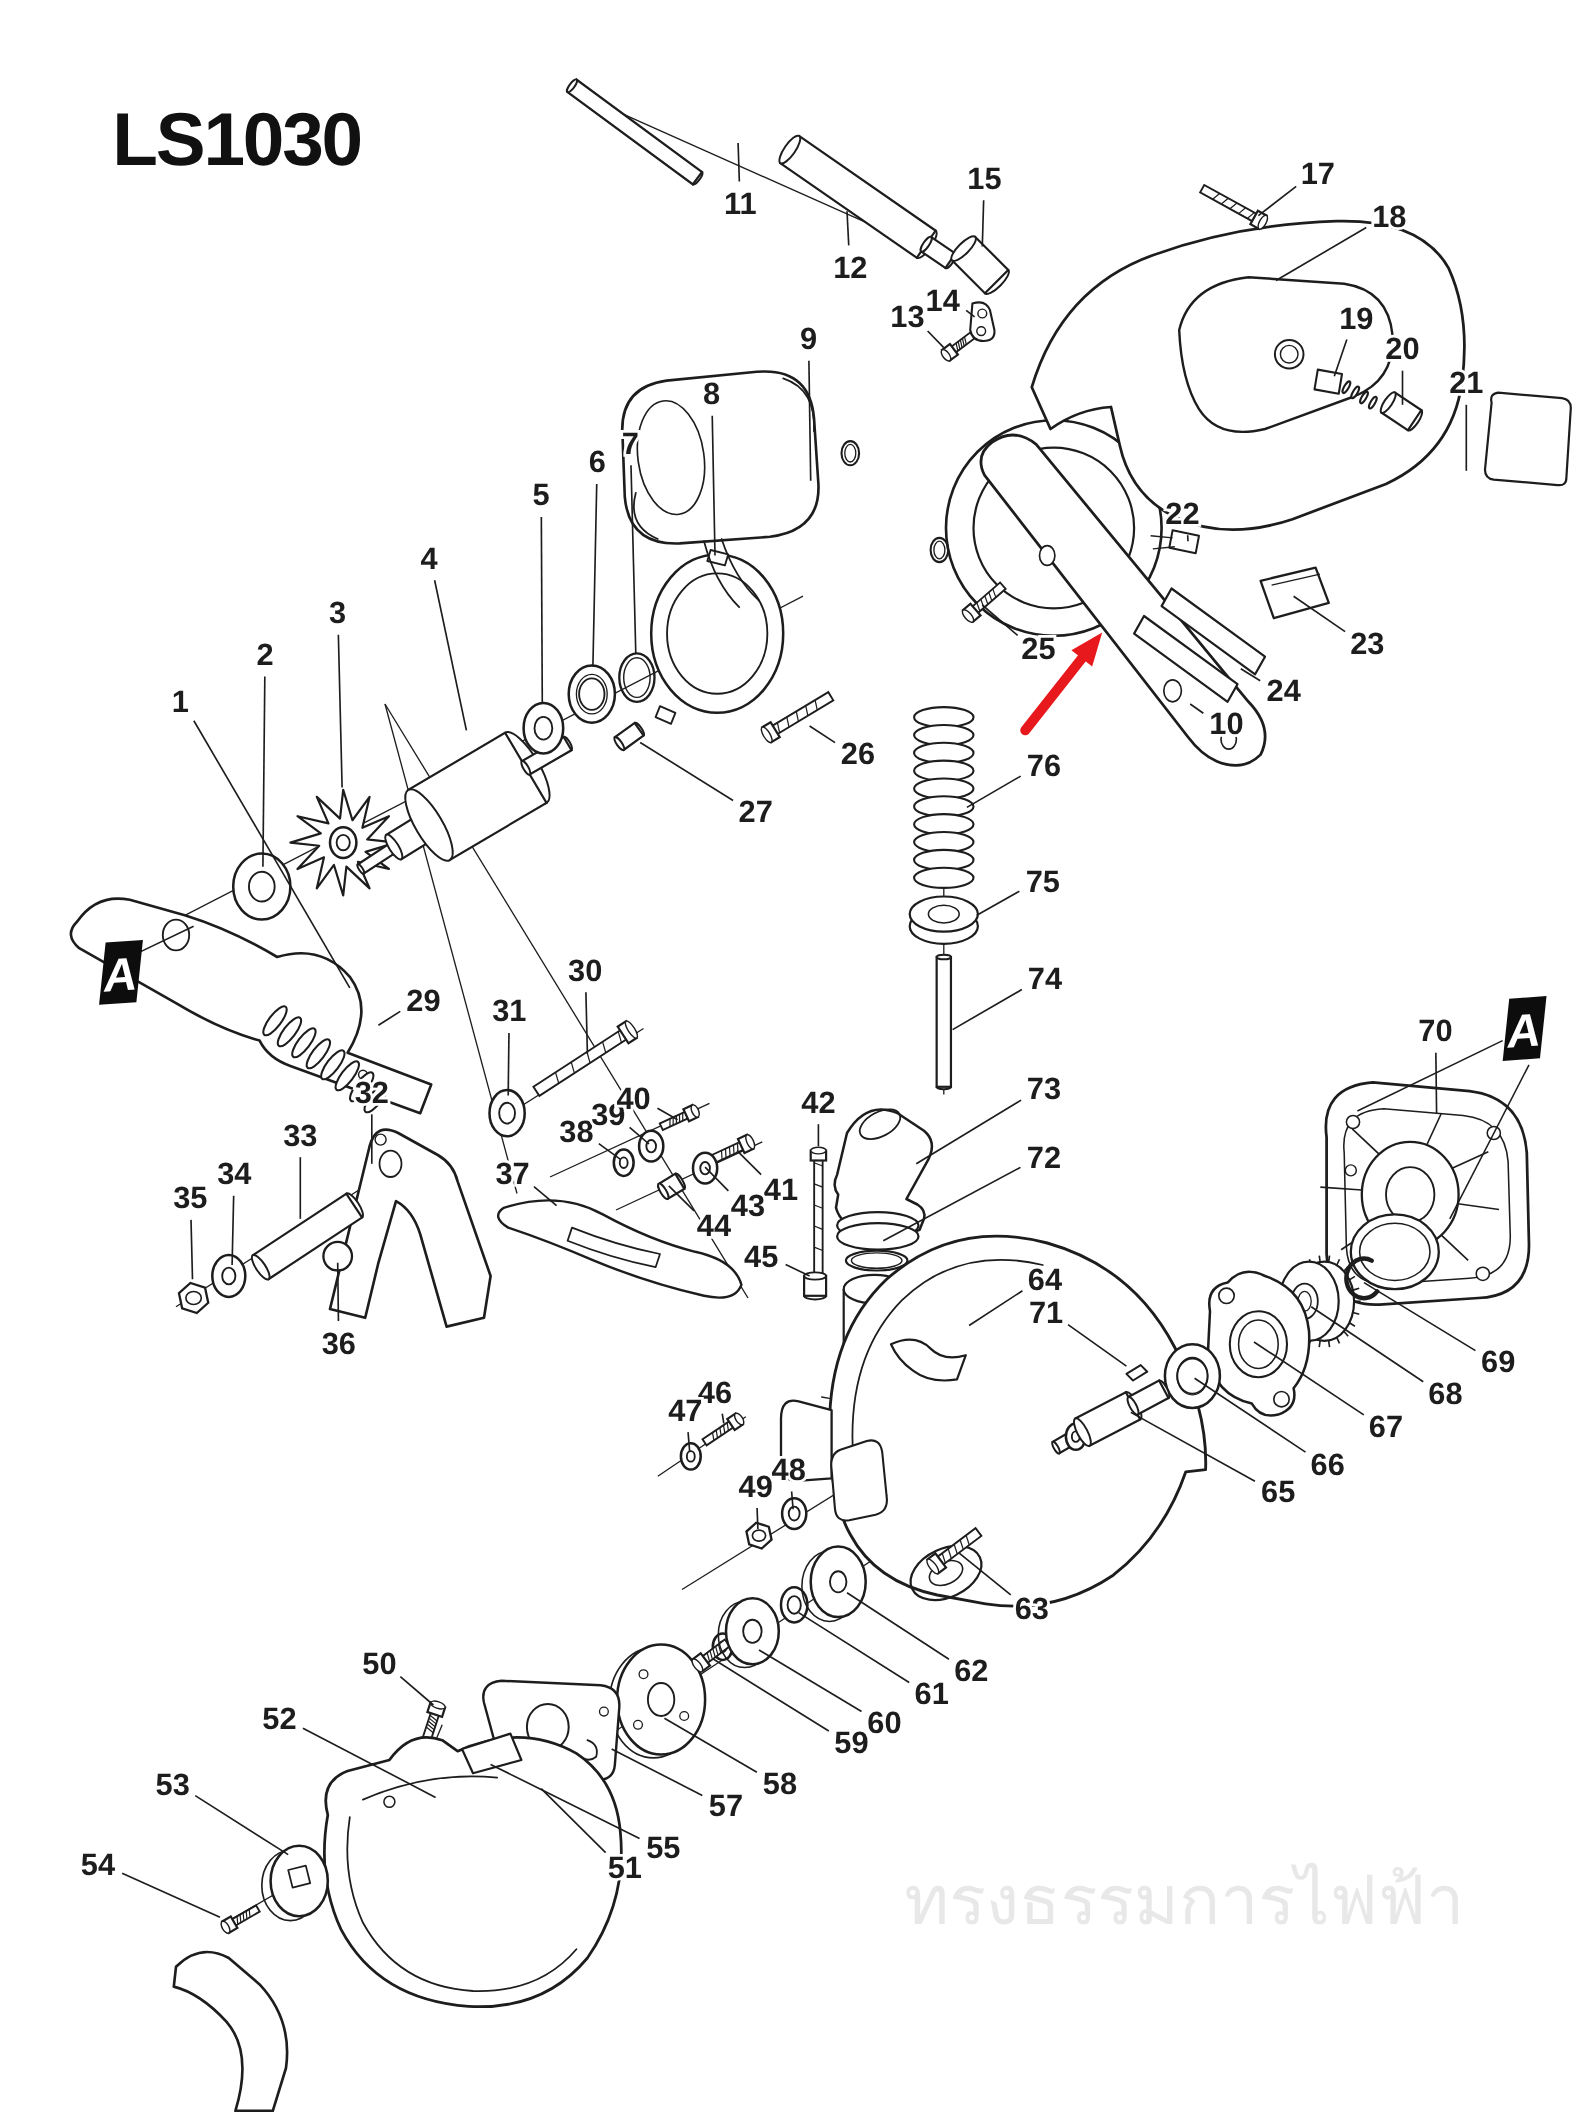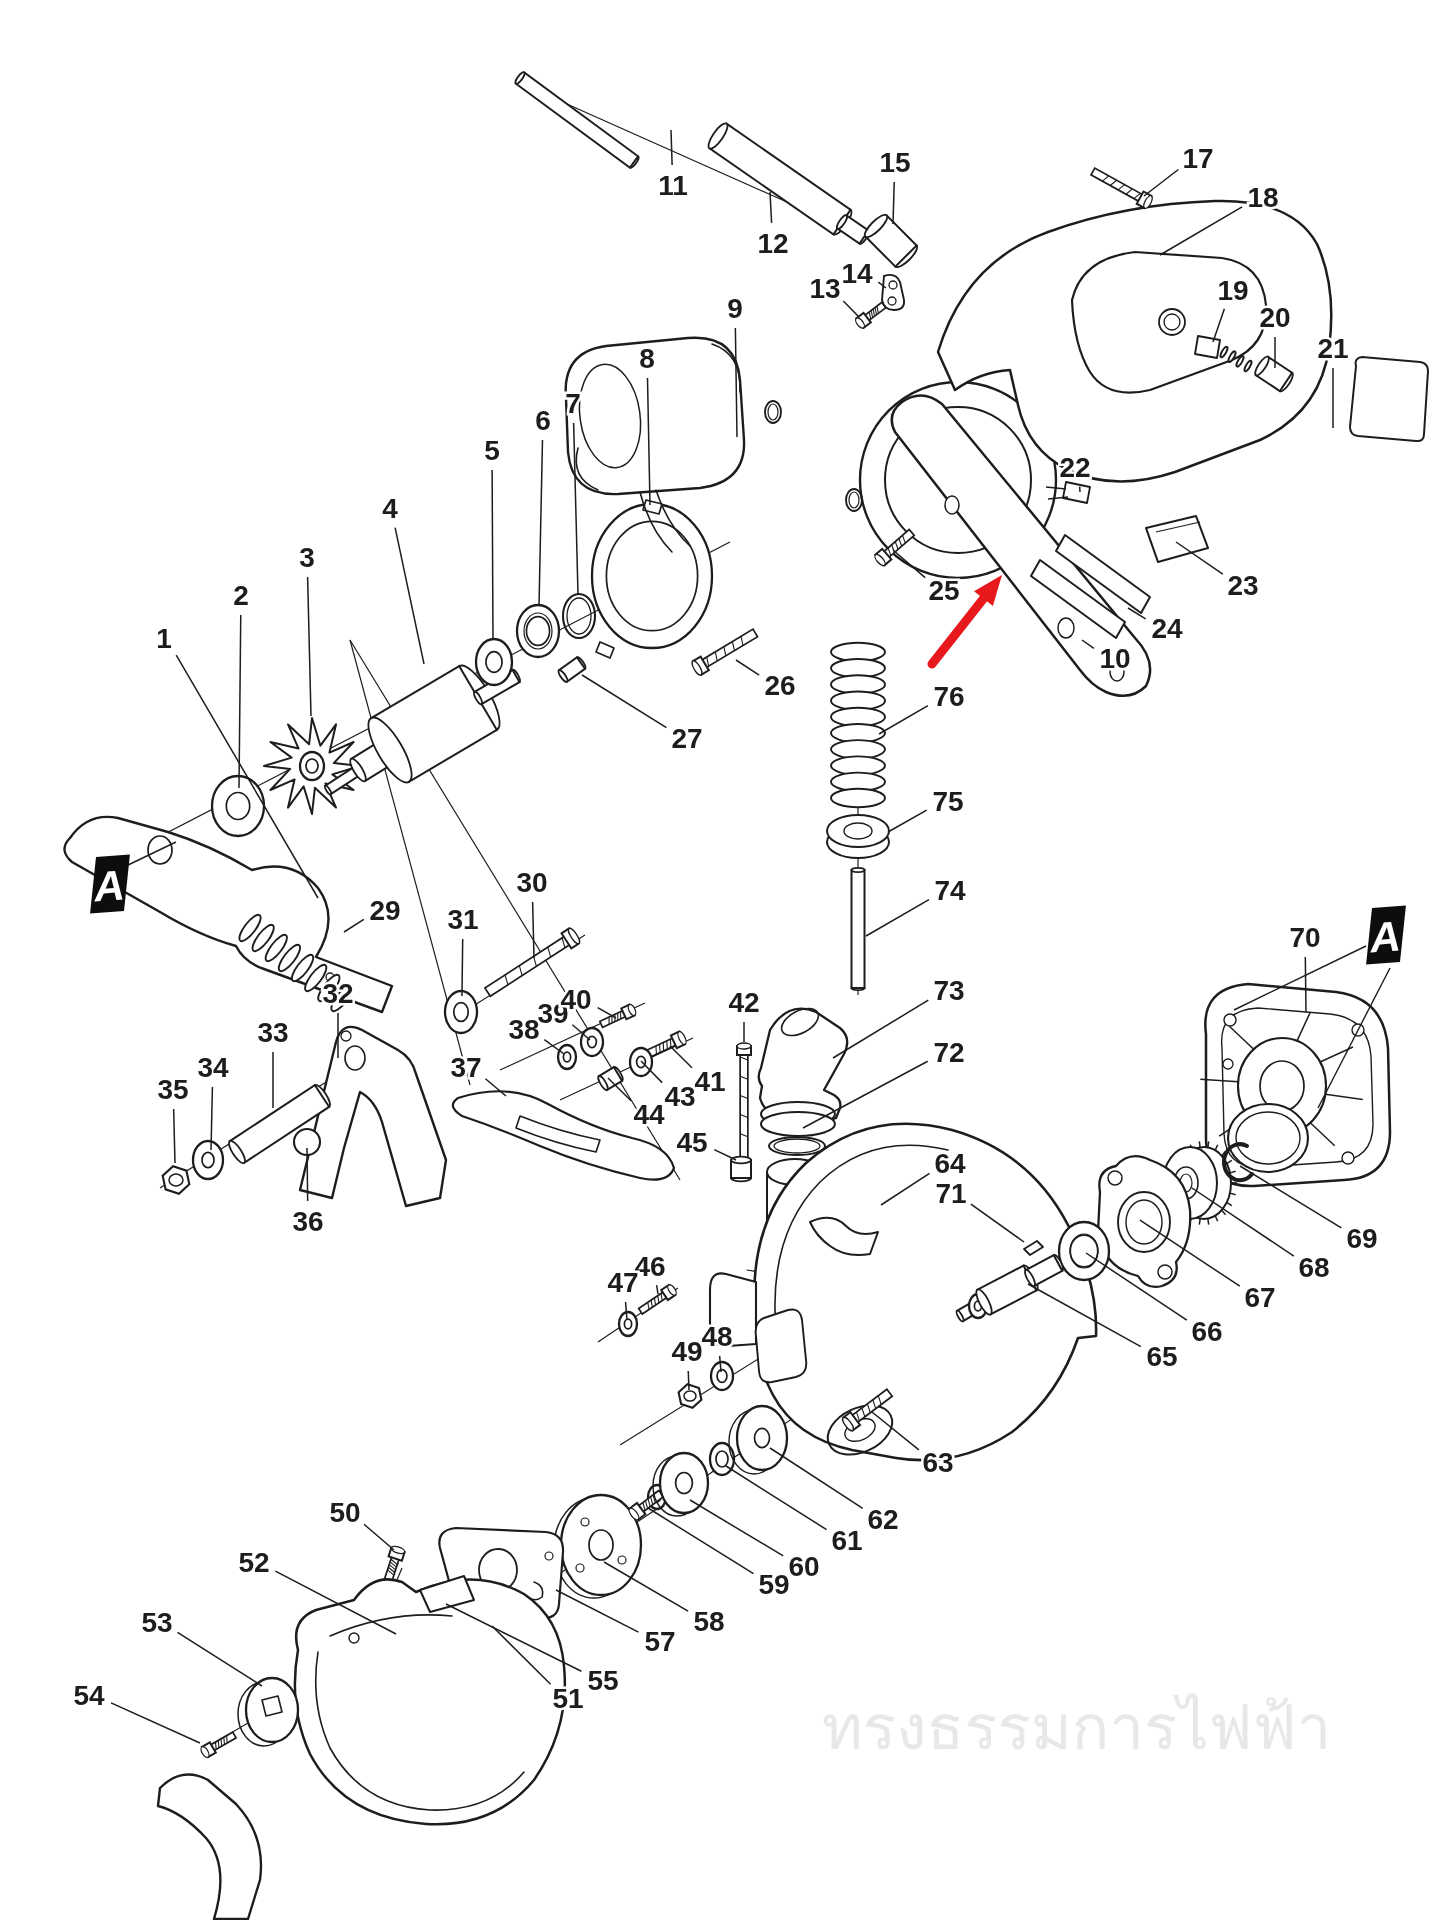--- a/index.html
+++ b/index.html
@@ -620,14 +620,15 @@
       <line x1="1390" y1="968" x2="1318" y2="1108" stroke="#1d1d1d" stroke-width="1.4"></line>
       <g transform="translate(1386 935) rotate(-4) skewX(-10)">
         <polygon points="-17,-28 17,-28 17,28 -17,28" fill="#0d0d0d"></polygon>
         <text x="0" y="2" fill="#fff" text-anchor="middle" dominant-baseline="central" style="font:700 42px 'Liberation Sans',sans-serif">A</text>
       </g>
       <g>
         <line x1="932" y1="664" x2="985.9265006168704" y2="595.4363063585505" stroke="#e8191c" stroke-width="9" stroke-linecap="round"></line>
         <polygon points="1002,575 992.8857959541815,605.9988916674642 974.0215131616733,591.1618153138061" fill="#e8191c"></polygon>
       </g>
     </svg>
+  <div id="title">LS1030</div>
   <div id="watermark">ทรงธรรมการไฟฟ้า</div>
 </div>
 
 </body></html>

